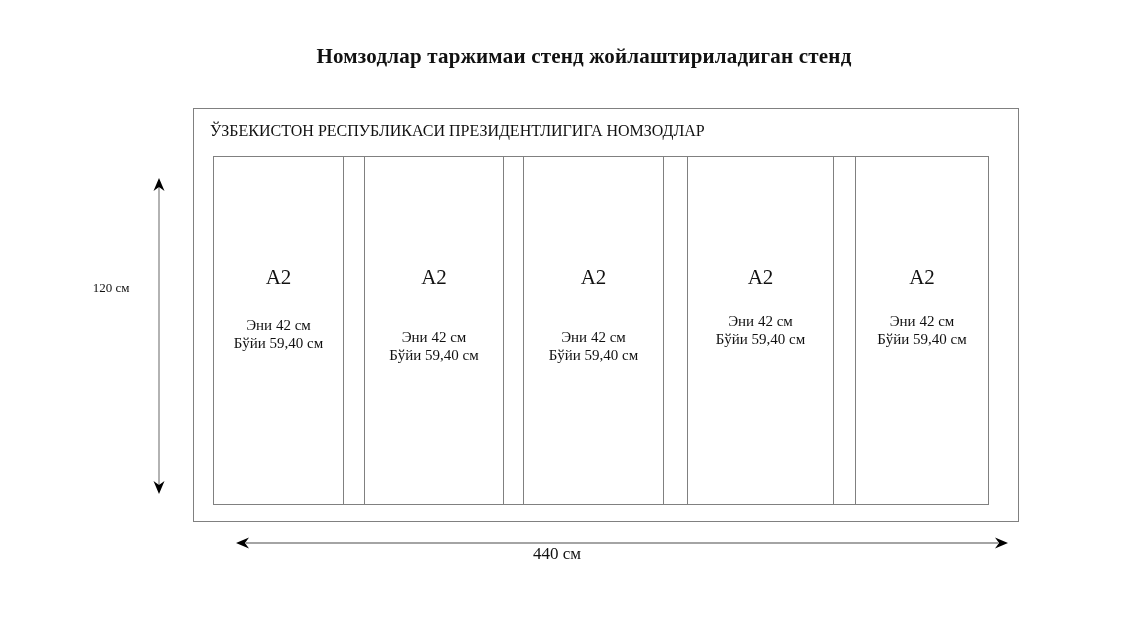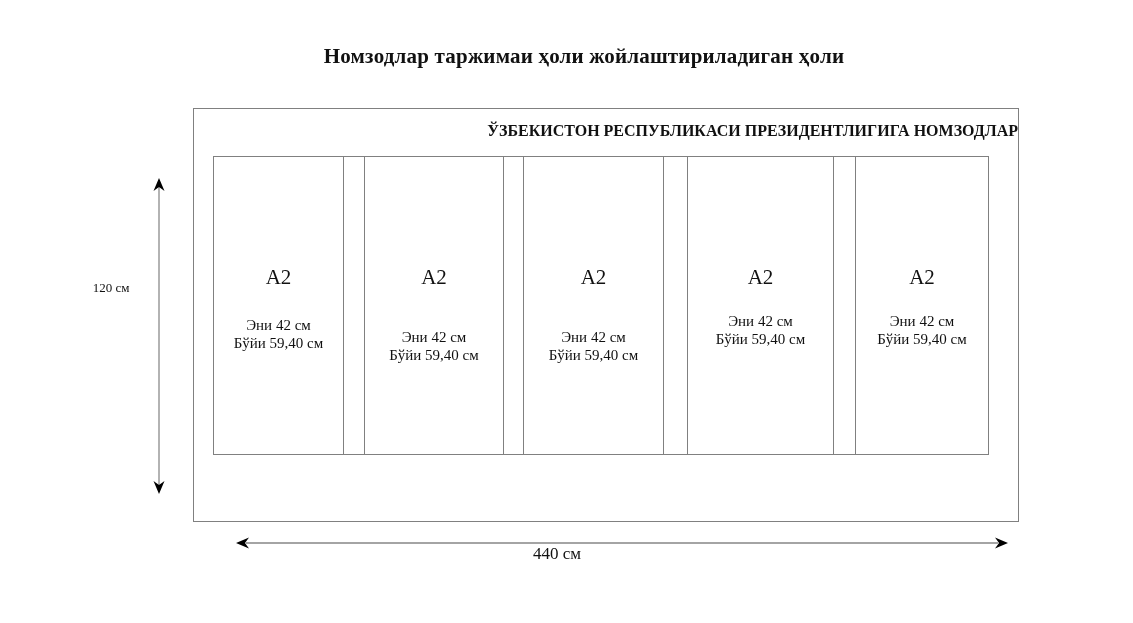--- a/index.html
+++ b/index.html
@@ -32,33 +32,33 @@
     left: 193px;
     top: 108px;
     width: 826px;
     height: 414px;
     border: 1px solid #808080;
     box-sizing: border-box;
     background: #ffffff;
   }
   .stand-header {
     position: absolute;
-    left: 0;
+    left: 16px;
     top: 13px;
     width: 100%;
-    text-align: right;
+    text-align: left;
     font-size: 16px;
-    font-weight: bold;
+    font-weight: normal;
   }
   .panels {
     position: absolute;
     left: 19px;
     top: 47px;
     width: 776px;
-    height: 299px;
+    height: 349px;
     border: 1px solid #808080;
     box-sizing: border-box;
     display: flex;
     background: #ffffff;
   }
   .panel {
     box-sizing: border-box;
     border-left: 1px solid #808080;
     border-right: 1px solid #808080;
     padding-top: 108px;
@@ -114,21 +114,21 @@
     text-align: center;
     font-size: 17px;
     white-space: nowrap;
   }
 </style>
 </head>
 <body>
 
 <div class="canvas">
 
-  <h1 class="page-title">Номзодлар таржимаи ҳоли жойлаштириладиган ҳоли</h1>
+  <h1 class="page-title">Номзодлар таржимаи стенд жойлаштириладиган стенд</h1>
 
   <div class="stand">
     <div class="stand-header">ЎЗБЕКИСТОН РЕСПУБЛИКАСИ ПРЕЗИДЕНТЛИГИГА НОМЗОДЛАР</div>
 
     <div class="panels">
 
       <div class="panel first w1">
         <div class="panel-format">A2</div>
         <div class="panel-size">
           <div>Эни 42 см</div>

